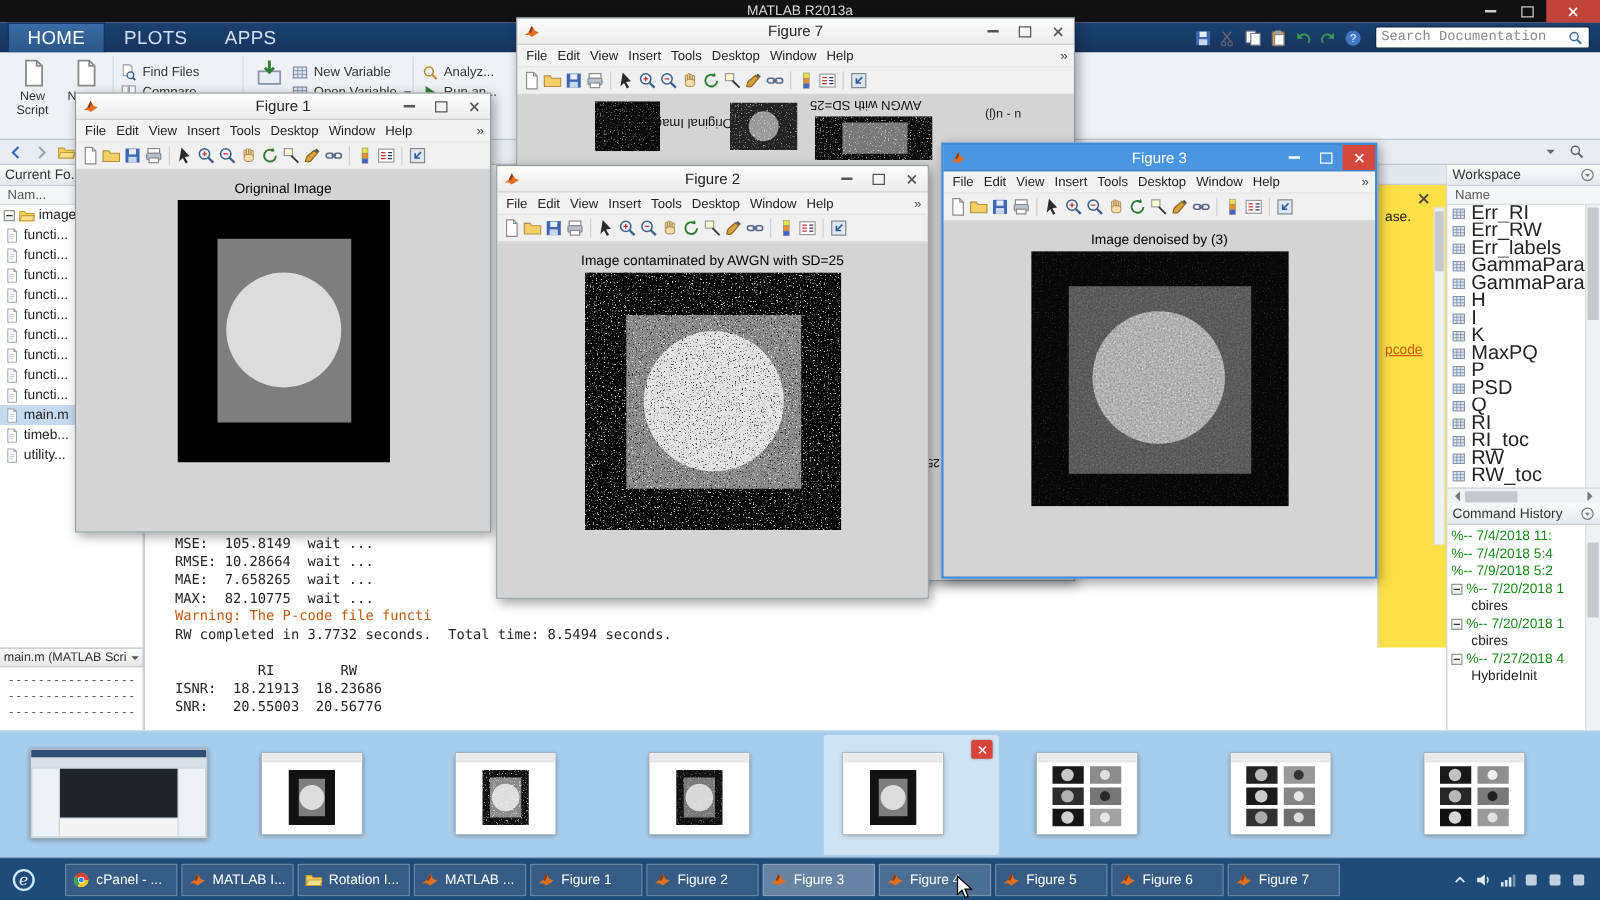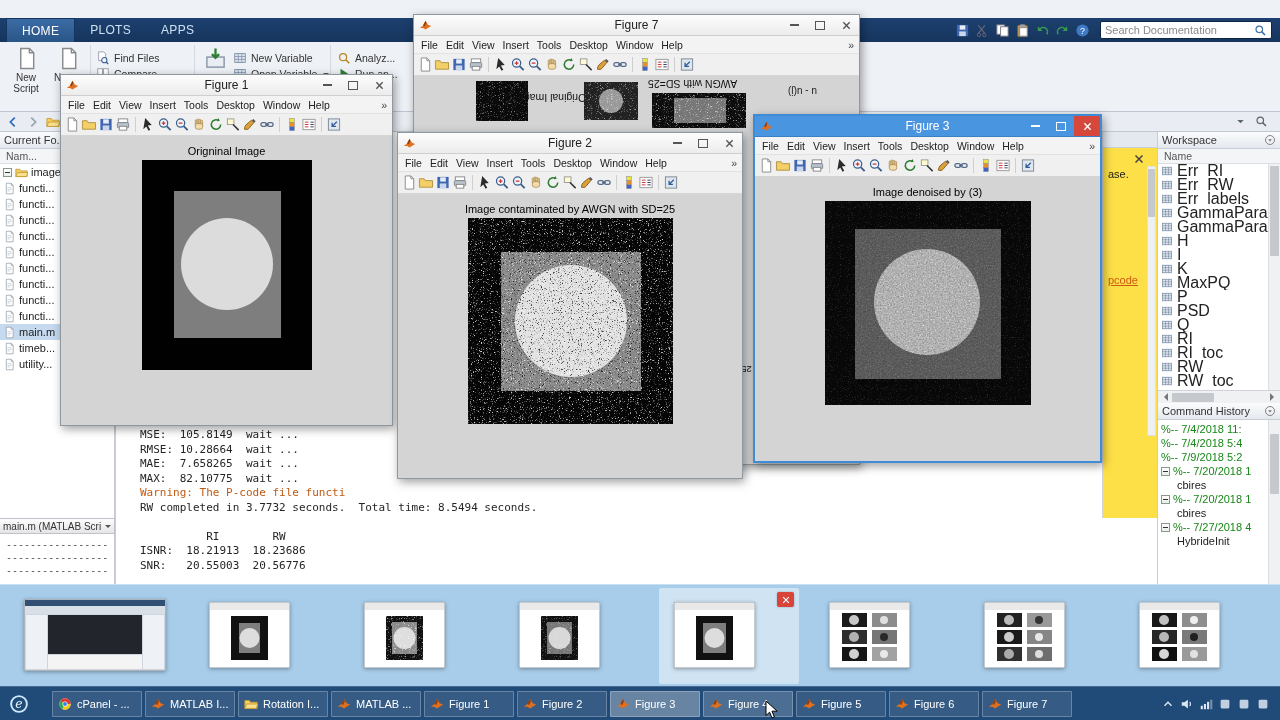--- a/index.html
+++ b/index.html
@@ -12,26 +12,26 @@
   .mw-ctrls{margin-left:auto;display:flex;height:100%;position:relative;z-index:1}
   .mwb{width:30px;height:100%;display:flex;align-items:center;justify-content:center;color:#ccc}
   .mwb.close{width:43px;background:#c1443c;color:#fff}
   .gmin{width:9px;height:2px;background:currentColor}
   .gmax{width:10px;height:9px;border:1px solid currentColor}
   .gx{width:9px;height:9px}
   .gx path{stroke:currentColor;stroke-width:1.5;fill:none}
 
   .mw-tabs{position:absolute;left:0;top:18px;width:1280px;height:24px;background:linear-gradient(#1d4070,#16355d);display:flex;align-items:center}
   .tabs{display:flex;height:100%;padding-left:6px}
-  .ts-tab{display:flex;align-items:center;padding:0 15px;font-size:12px;color:#cfe0f2;letter-spacing:.3px}
+  .ts-tab{display:flex;align-items:center;padding:0 15px;font-size:15px;color:#cfe0f2;letter-spacing:.3px}
   .ts-tab:first-child{background:linear-gradient(#3b6ca6,#2a5587);color:#fff;border:1px solid #16355d;border-bottom:none}
   .qa{margin-left:auto;display:flex;align-items:center;gap:5px;padding-right:10px}
   .qa .ic{width:15px;height:15px}
   .searchbox{display:flex;align-items:center;width:172px;height:18px;background:#fff;border-radius:2px;margin-right:8px;padding:0 4px;border:1px solid #0e2746}
-  .searchbox input{flex:1;border:none;outline:none;font-size:11px;color:#333;font-family:Liberation Sans, sans-serif;min-width:0}
+  .searchbox input{flex:1;border:none;outline:none;font-size:11px;color:#333;font-family:Liberation Mono, monospace;min-width:0}
   .searchbox input::placeholder{color:#8a8a8a}
   .searchbox .ic{width:13px;height:13px;color:#3b6ea5}
 
   .mw-strip{position:absolute;left:0;top:42px;width:1280px;height:70px;background:#eef1f6;border-bottom:1px solid #bfc6d1}
   .bigbtn{position:absolute;display:flex;flex-direction:column;align-items:center;font-size:10px;color:#333;line-height:11px}
   .bigbtn .ic{width:23px;height:23px;margin-bottom:2px}
   .smallbtn{position:absolute;display:flex;align-items:center;gap:4px;font-size:10.5px;color:#333}
   .smallbtn .ic{width:14px;height:14px}
   .vdivts{position:absolute;top:3px;height:62px;width:1px;background:#d4d9e1}
   .cdown{width:0;height:0;border:3px solid transparent;border-top-color:#555;margin-top:3px;margin-left:2px}
@@ -333,20 +333,36 @@
         <path d="M10 10l4 4" stroke="#b78726" stroke-width="1.8"></path>
       </symbol>
   <symbol id="sym-run" viewBox="0 0 16 16">
         <path d="M4 2l9 6-9 6z" fill="#2e7d32"></path>
       </symbol>
 </defs>
 </svg>
 
 <div class="screen">
 
+  <div class="mw-titlebar">
+    <span class="mw-title">MATLAB R2013a</span>
+    <div class="mw-ctrls">
+      <span class="mwb">
+          <span class="gmin"></span>
+        </span>
+      <span class="mwb">
+          <span class="gmax"></span>
+        </span>
+      <span class="mwb close">
+          <svg class="gx" viewBox="0 0 10 10">
+            <path d="M1.5 1.5l7 7M8.5 1.5l-7 7"></path>
+          </svg>
+        </span>
+    </div>
+  </div>
 
   <div class="mw-tabs">
     <div class="tabs">
       <span class="ts-tab">HOME</span>
         <span class="ts-tab">PLOTS</span>
         <span class="ts-tab">APPS</span>
     </div>
     <div class="qa">
         <svg viewBox="0 0 16 16" class="ic">
           <use href="#sym-save"></use>

